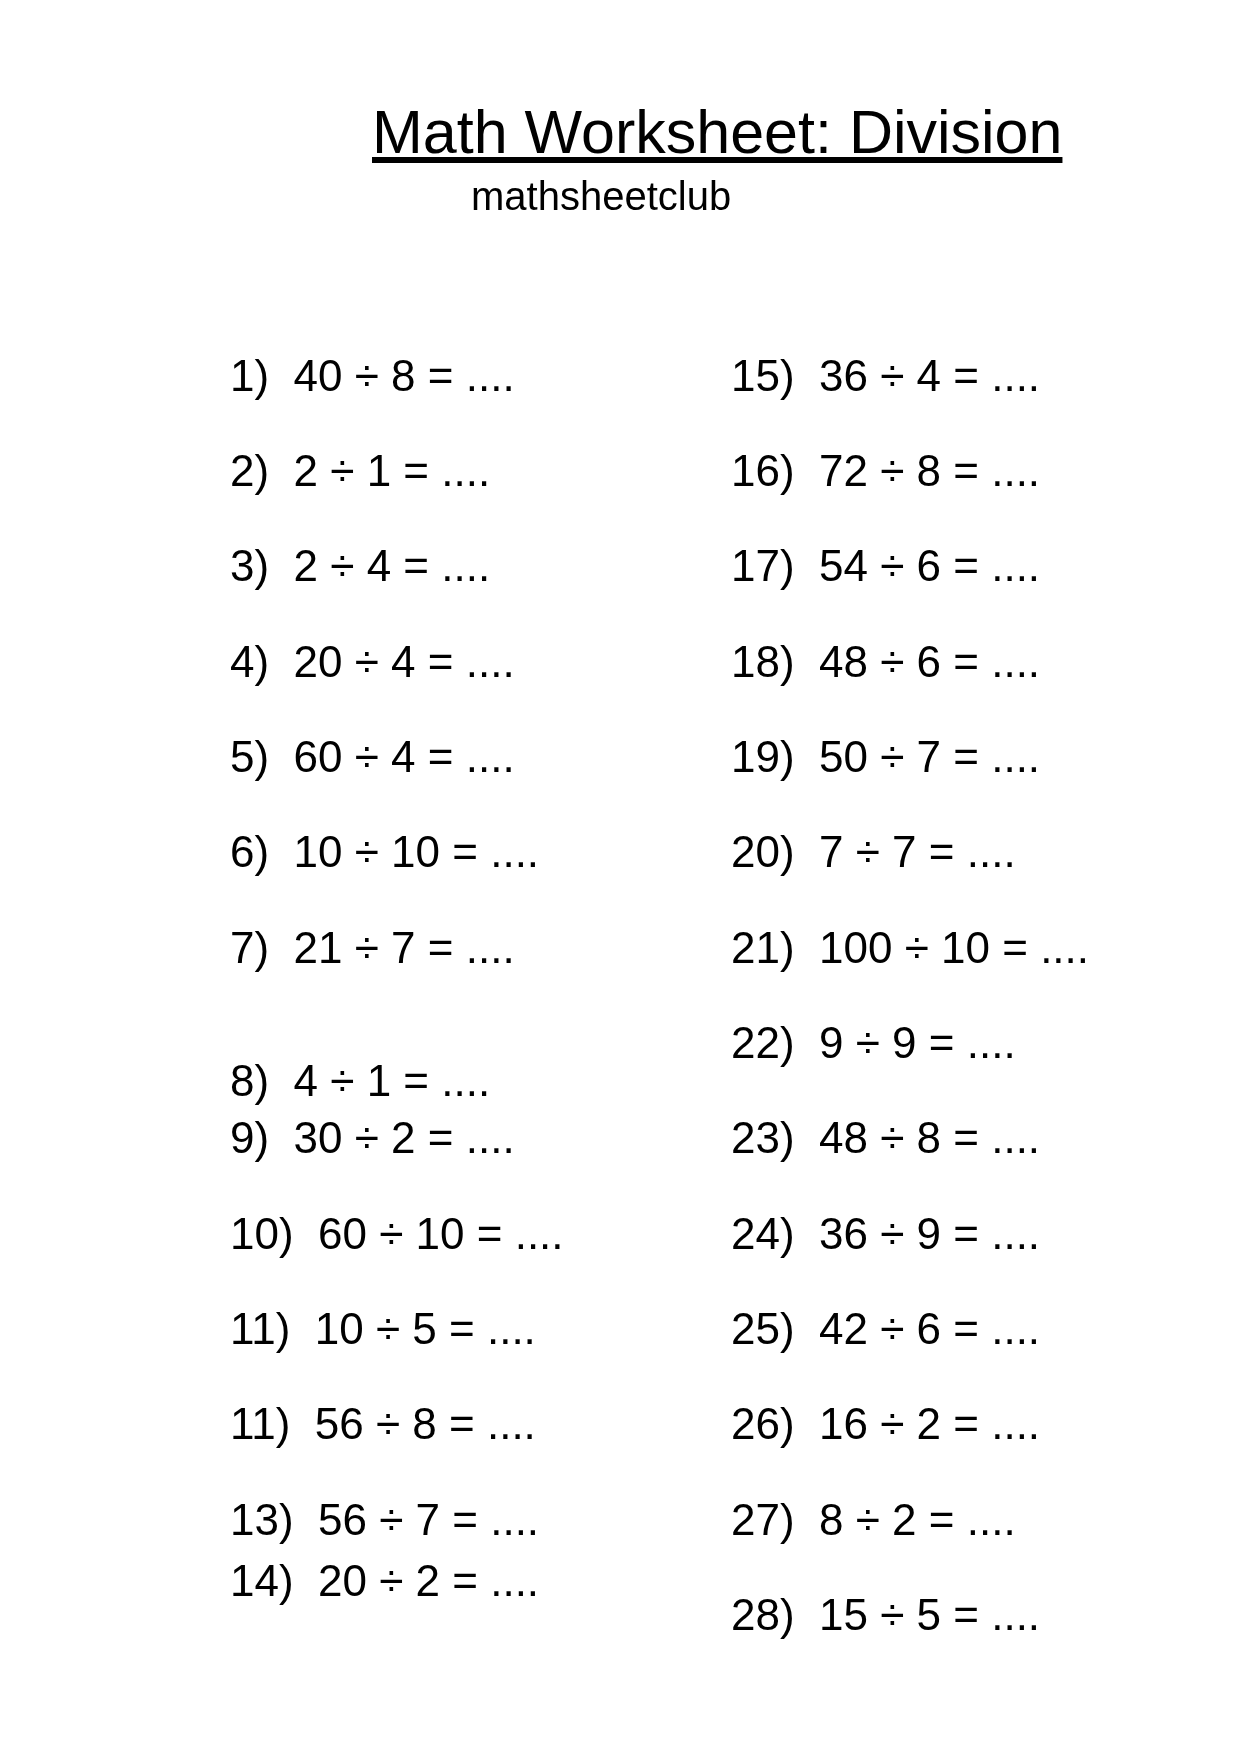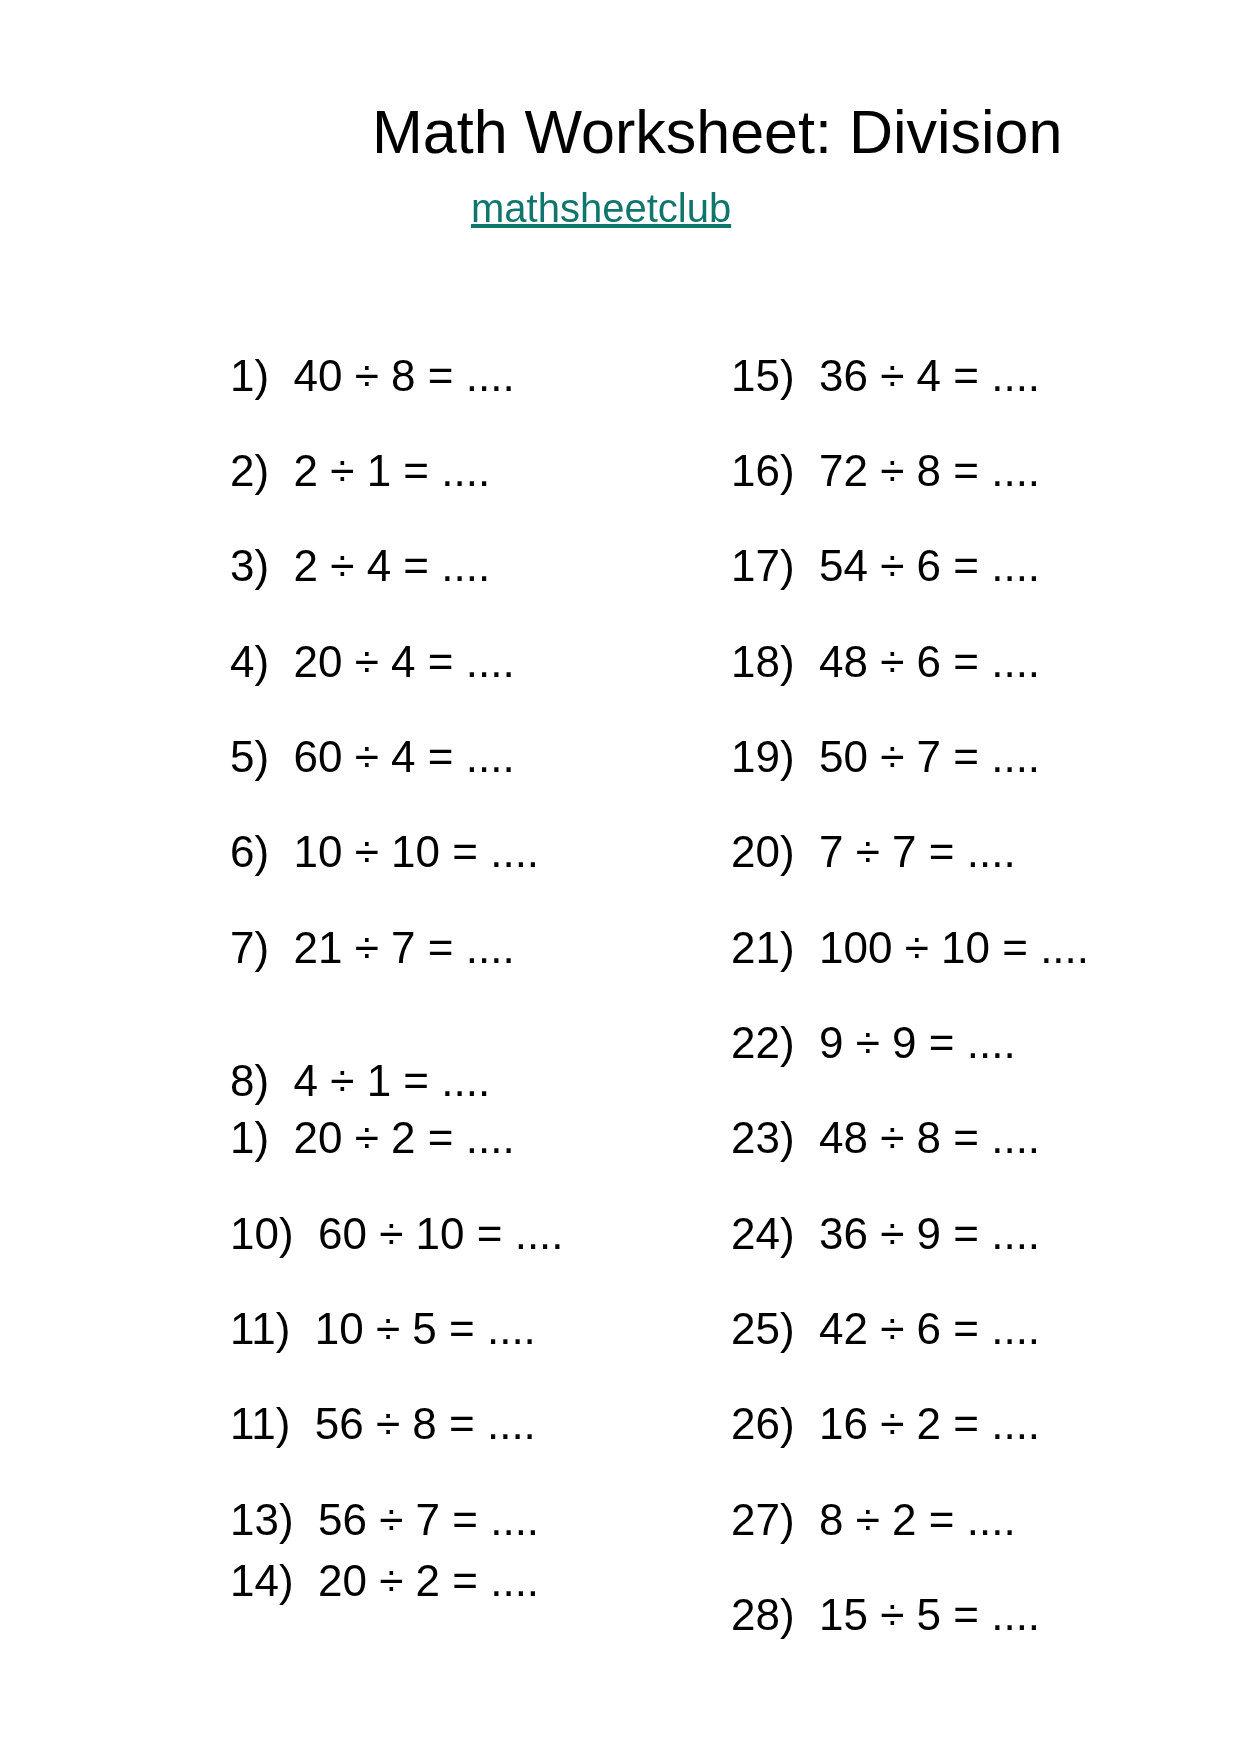--- a/index.html
+++ b/index.html
@@ -1,42 +1,42 @@
 <!DOCTYPE html>
 <html><head>
   <meta charset="utf-8">
   <style>
     html, body { margin: 0; padding: 0; background: #ffffff; }
     body { width: 1240px; height: 1754px; position: relative; overflow: hidden;
            font-family: "Liberation Sans", sans-serif; color: #000; }
     .title { position: absolute; left: 372px; top: 97px; font-size: 61px; line-height: 70px;
-             white-space: nowrap; color: #000; }
-    .subtitle { position: absolute; left: 471px; top: 184px; font-size: 40px; line-height: 48px;
-                white-space: nowrap; color: #0f766e; text-decoration: underline; }
+             white-space: nowrap; color: #000; text-decoration: underline; }
+    .subtitle { position: absolute; left: 471px; top: 172px; font-size: 40px; line-height: 48px;
+                white-space: nowrap; color: #000000; }
     .col { position: absolute; top: 0; }
     .col.left { left: 202px; }
     .col.right { left: 703px; }
     .problem { position: absolute; left: 0; font-size: 44px; line-height: 50px; white-space: pre; margin-left: 28px; }
   </style>
 </head>
 <body>
 
 <div class="title">Math Worksheet: Division</div>
 <div class="subtitle">mathsheetclub</div>
 
 <div class="col left">
   <div class="problem" style="top:351px">1)  40 ÷ 8 = ....</div>
   <div class="problem" style="top:446px">2)  2 ÷ 1 = ....</div>
   <div class="problem" style="top:541px">3)  2 ÷ 4 = ....</div>
   <div class="problem" style="top:637px">4)  20 ÷ 4 = ....</div>
   <div class="problem" style="top:732px">5)  60 ÷ 4 = ....</div>
   <div class="problem" style="top:827px">6)  10 ÷ 10 = ....</div>
   <div class="problem" style="top:923px">7)  21 ÷ 7 = ....</div>
   <div class="problem" style="top:1056px">8)  4 ÷ 1 = ....</div>
-  <div class="problem" style="top:1113px">1)  20 ÷ 2 = ....</div>
+  <div class="problem" style="top:1113px">9)  30 ÷ 2 = ....</div>
   <div class="problem" style="top:1209px">10)  60 ÷ 10 = ....</div>
   <div class="problem" style="top:1304px">11)  10 ÷ 5 = ....</div>
   <div class="problem" style="top:1399px">11)  56 ÷ 8 = ....</div>
   <div class="problem" style="top:1495px">13)  56 ÷ 7 = ....</div>
   <div class="problem" style="top:1556px">14)  20 ÷ 2 = ....</div>
 </div>
 
 <div class="col right">
   <div class="problem" style="top:351px">15)  36 ÷ 4 = ....</div>
   <div class="problem" style="top:446px">16)  72 ÷ 8 = ....</div>

